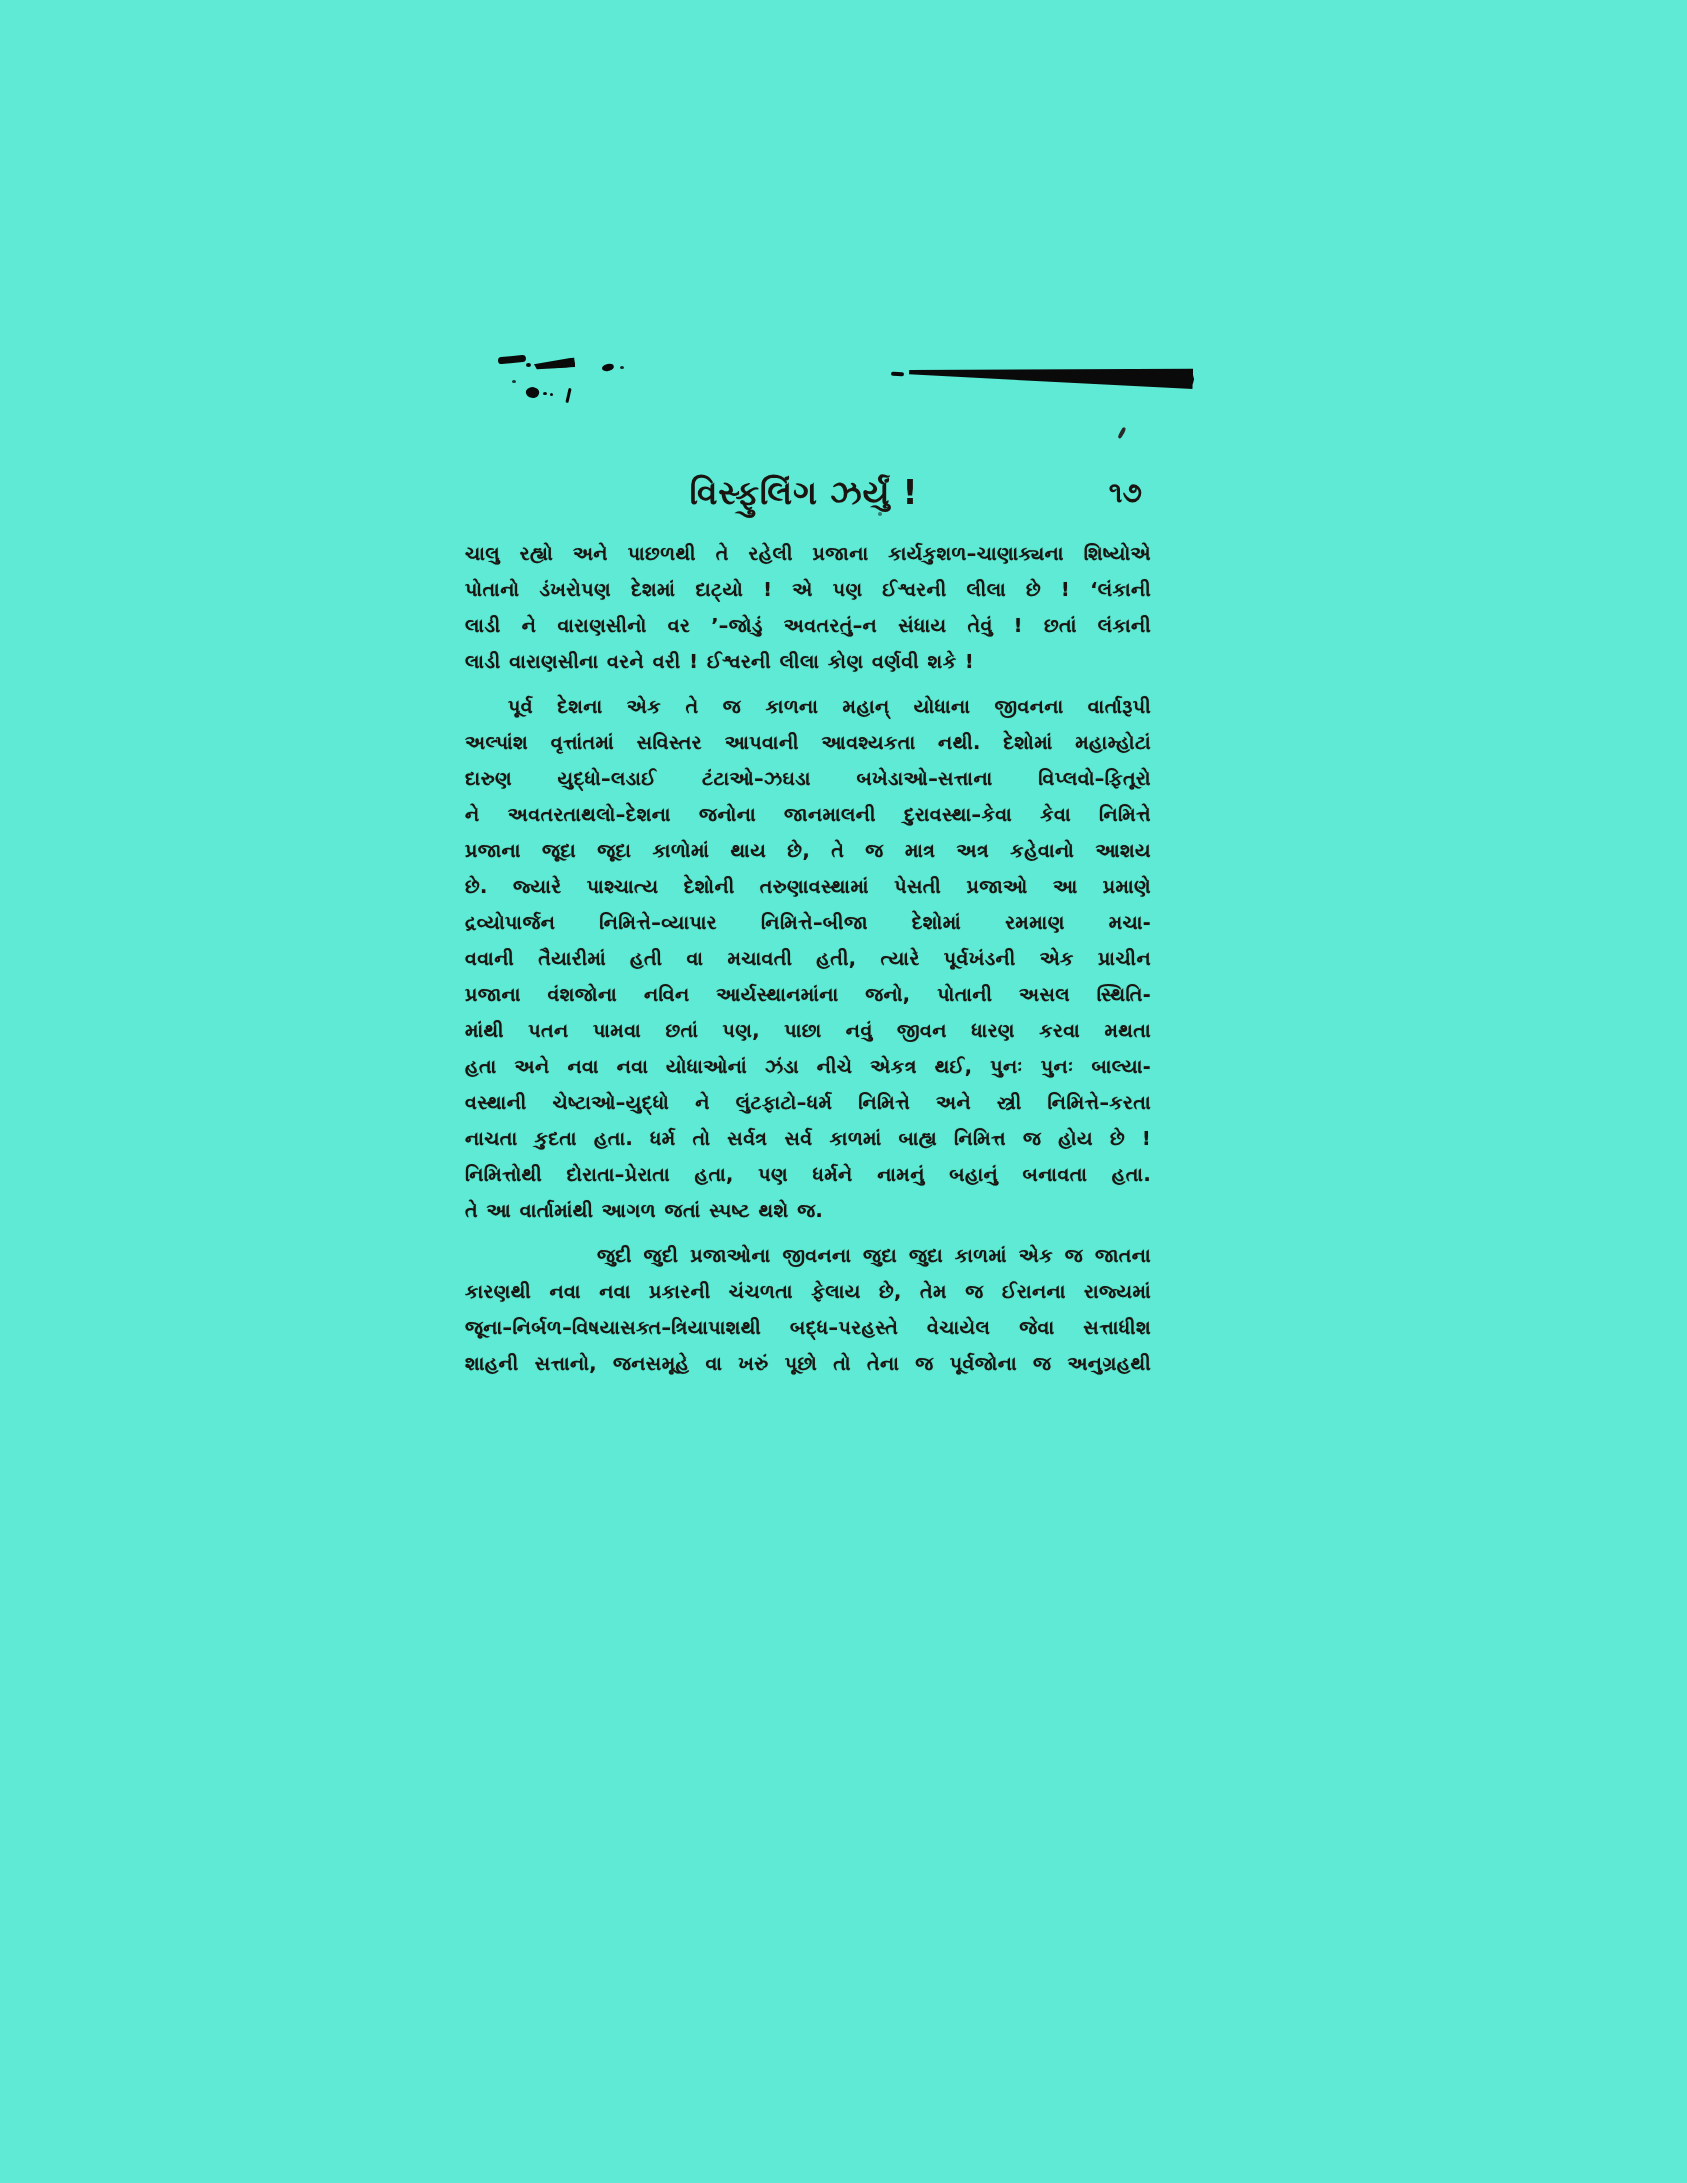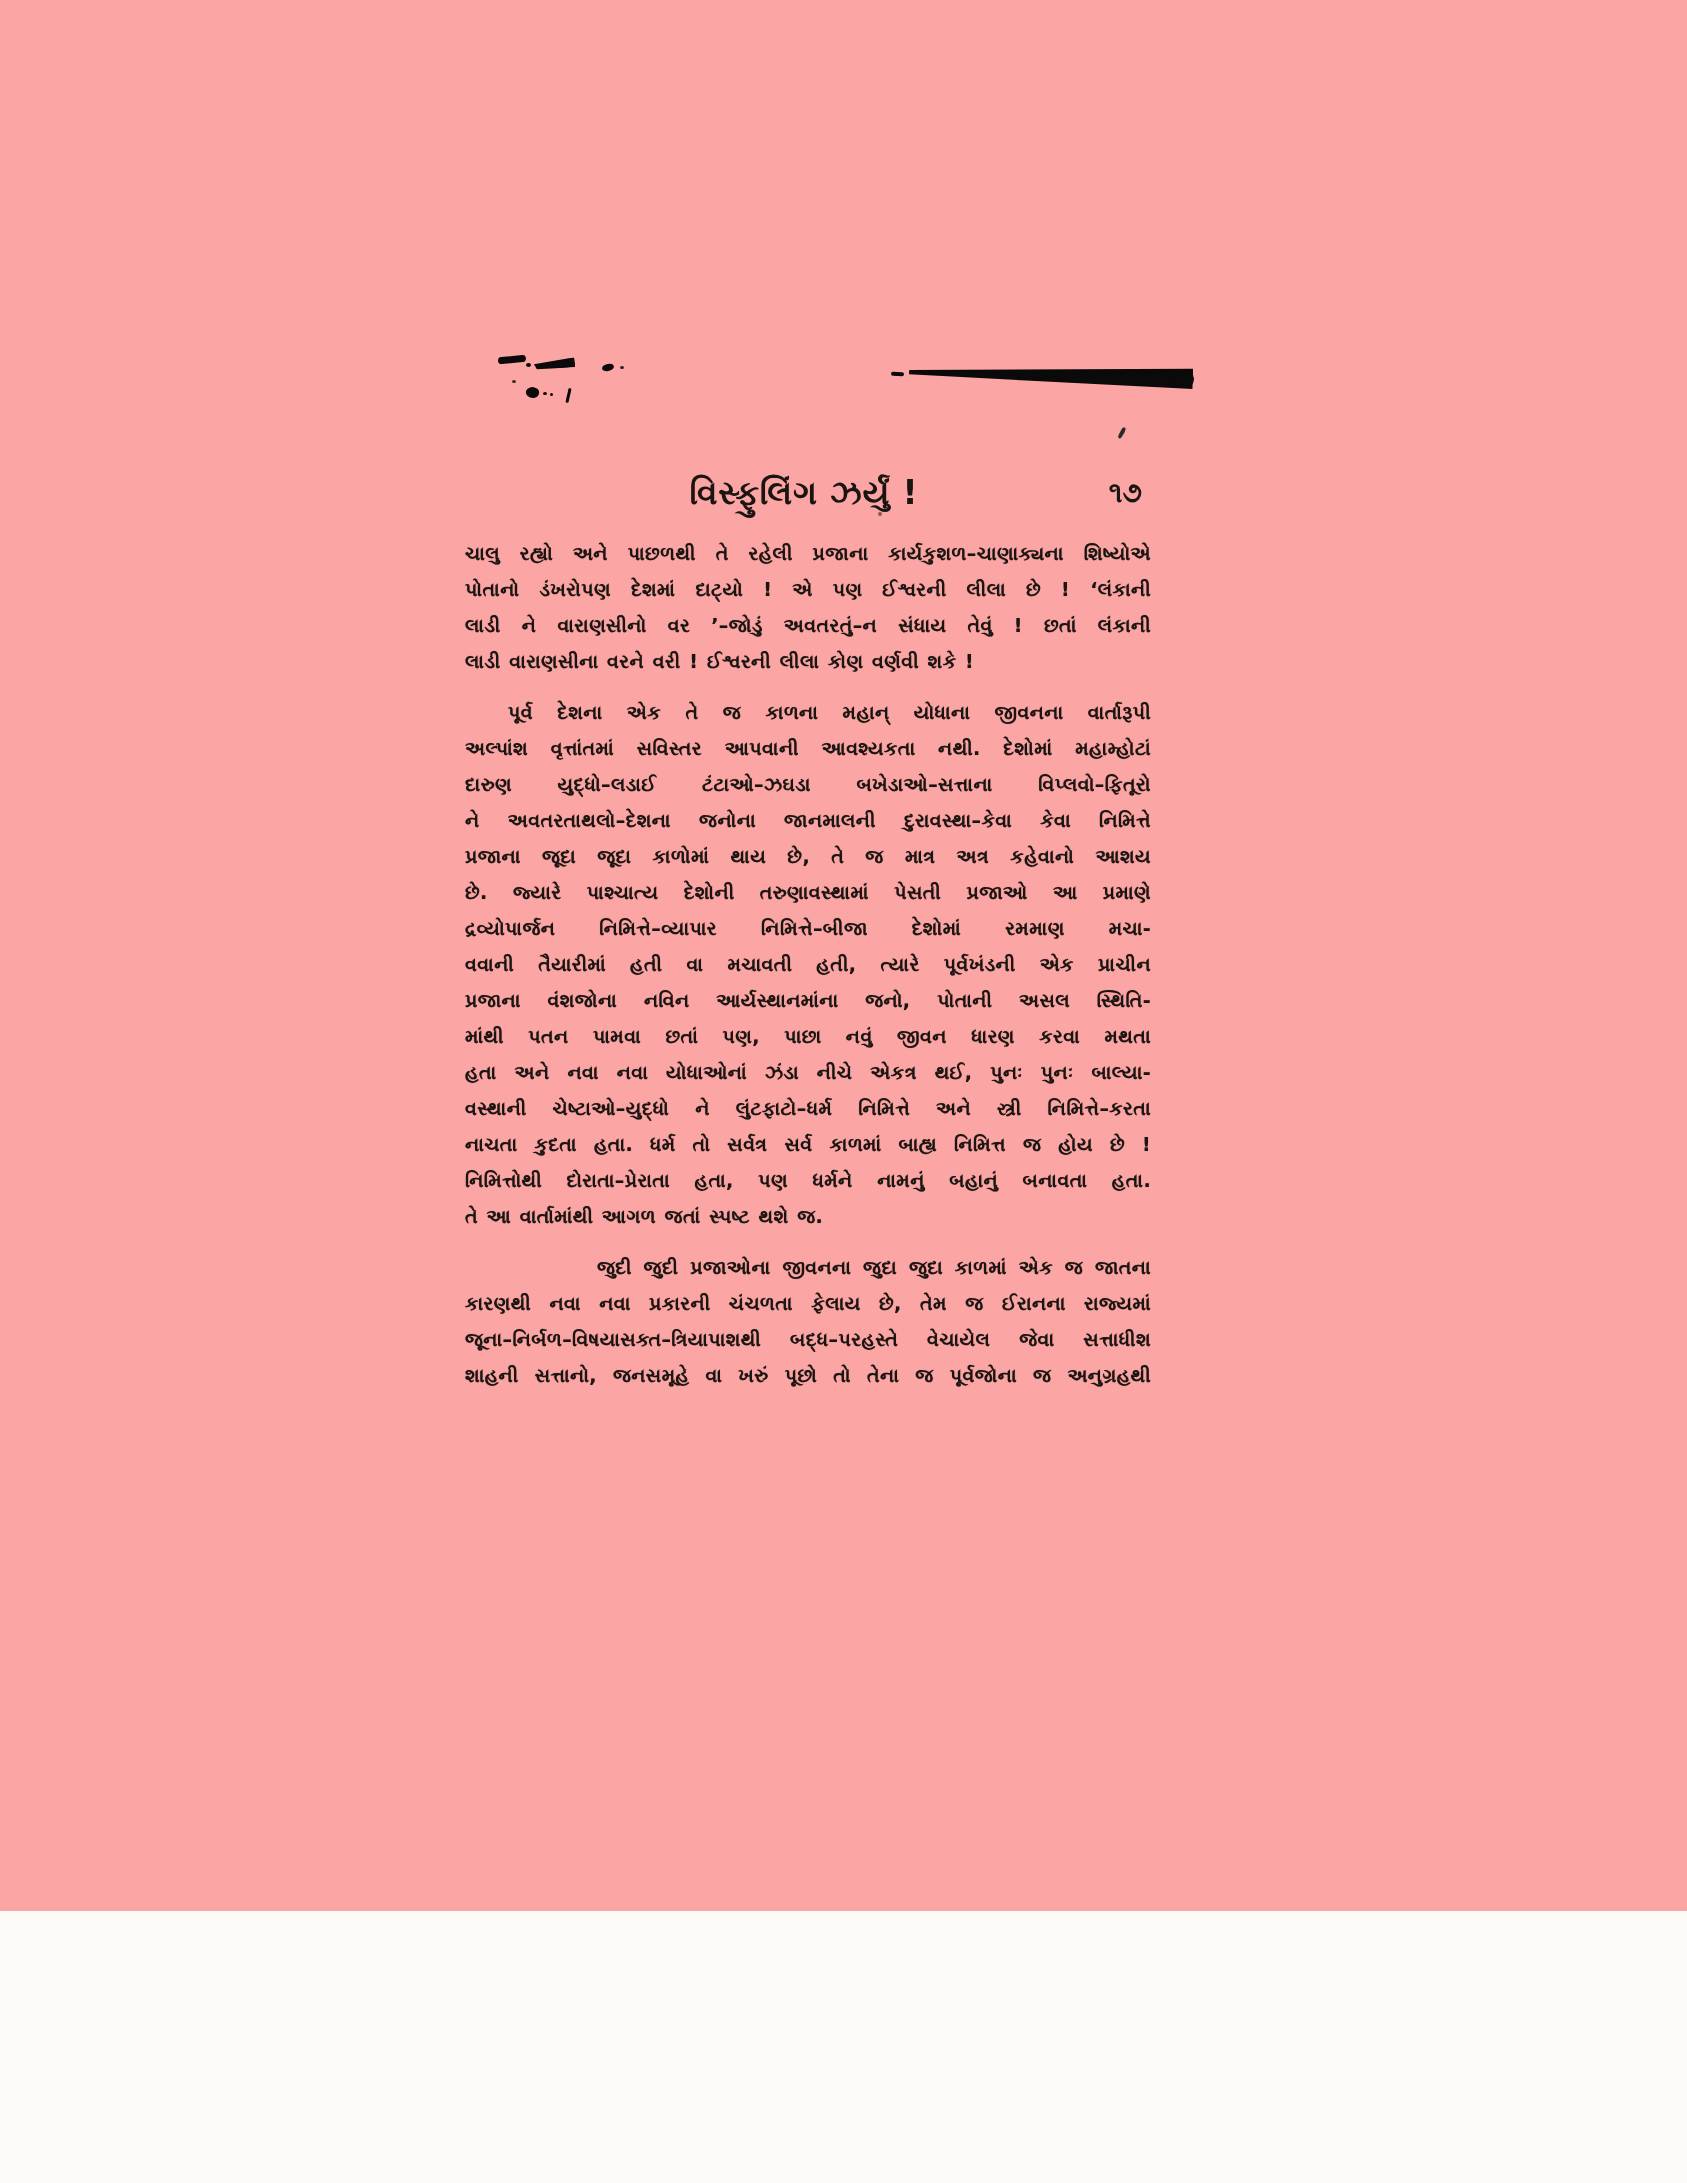--- a/index.html
+++ b/index.html
@@ -4,22 +4,22 @@
 <style>
   html, body {
     margin: 0;
     padding: 0;
     background: #fbfaf6;
     font-family: "DejaVu Sans", "Liberation Sans", sans-serif;
   }
   .scan {
     position: relative;
     width: 1687px;
-    height: 1911px;
-    background: #fca5a5;
+    height: 2183px;
+    background: #5eead4;
     overflow: hidden;
     color: #1a1511;
   }
   .artifact { position: absolute; background: #0a0a0a; }
 
   
   .sm-dash1 { left: 498px; top: 356px; width: 28px; height: 7.4px; border-radius: 4.1px; transform: rotate(-6deg); }
   .sm-dot1  { left: 526px; top: 363px; width: 5px;  height: 4.1px; border-radius: 50%; }
   .sm-dash2 { left: 534px; top: 359px; width: 41px; height: 10px; transform: rotate(-5deg);
               clip-path: polygon(0 35%, 100% 0, 100% 100%, 6% 88%); }
@@ -61,21 +61,21 @@
     font-weight: 700;
   }
 
   
   .text-block {
     position: absolute;
     left: 465px; top: 535px;
     width: 686px;
   }
   .para { margin: 0; }
-  .para + .para { margin-top: 15px; }
+  .para + .para { margin-top: 9px; }
   .line {
     font-size: 19px;
     line-height: 36px;
     font-weight: 700;
     letter-spacing: 0.4px;
     word-spacing: 1.6px;
     text-align: justify;
     text-align-last: justify;
     white-space: normal;
     text-shadow: 0 0 0.8px rgba(10, 8, 5, 0.45);

